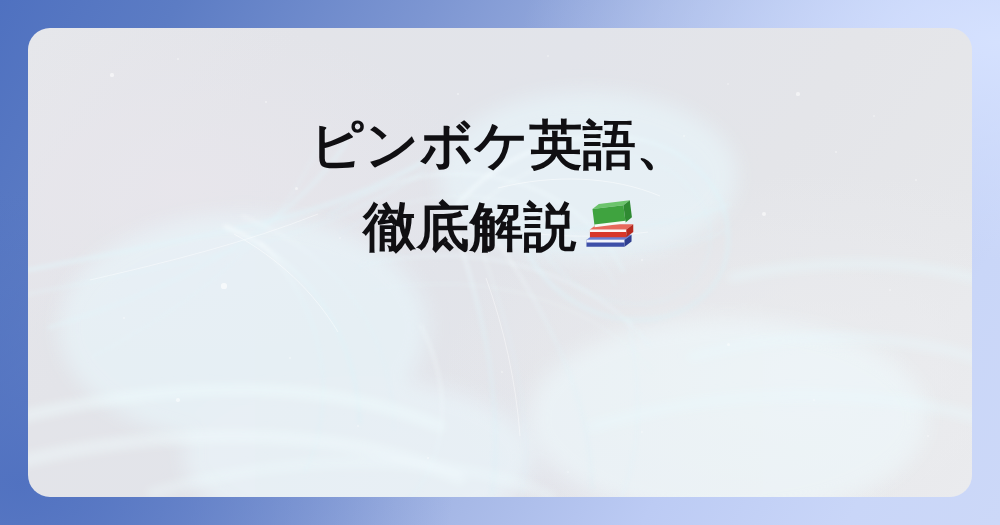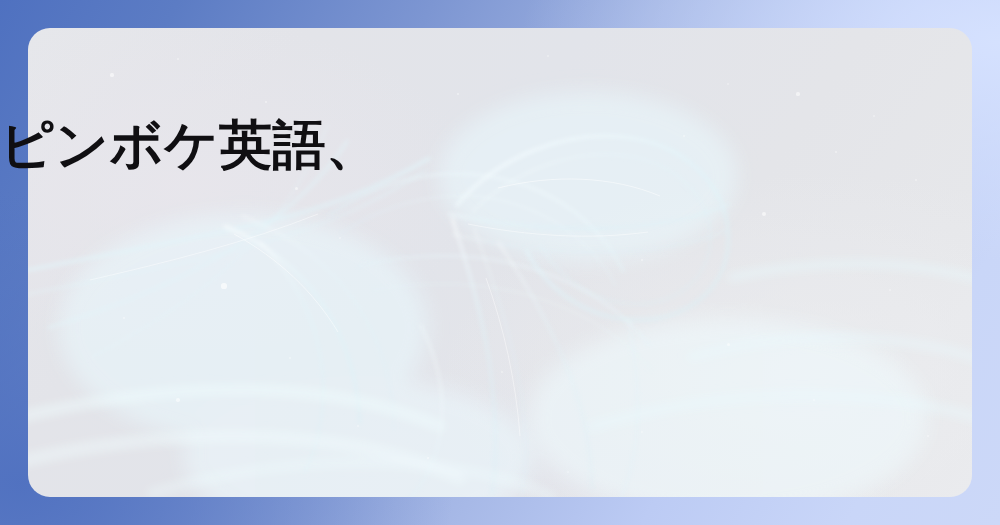--- a/index.html
+++ b/index.html
@@ -90,20 +90,21 @@
     background: #ffffff;
     filter: blur(0.4px);
   }
 
   
   .headline {
     position: absolute;
     left: 0;
     right: 0;
     top: 104px;
+    text-align: center;
     z-index: 5;
   }
   .hl-line {
     display: block;
     font-family: "DejaVu Sans", "Liberation Sans", sans-serif;
     font-weight: 700;
     font-size: 53px;
     line-height: 82px;
     letter-spacing: 0.5px;
     color: #100f12;
@@ -240,15 +241,38 @@
         <div class="sp" style="left: 898.7px; top: 406.7px; width: 2.6px; height: 2.6px; opacity: 0.42;"></div>
         <div class="sp" style="left: 472.9px; top: 342.9px; width: 2.2px; height: 2.2px; opacity: 0.36;"></div>
         <div class="sp" style="left: 398.6px; top: 428.6px; width: 2.8px; height: 2.8px; opacity: 0.44;"></div>
         <div class="sp" style="left: 539px; top: 443px; width: 2px; height: 2px; opacity: 0.32;"></div>
       </div>
 
   </div>
 
   <div class="headline">
     <span class="hl-line">ピンボケ英語、</span>
+    <span class="hl-line"><span>徹底解説</span><span class="emoji-books"><svg viewBox="0 0 64 60" xmlns="http://www.w3.org/2000/svg">
+
+        <g>
+          <path d="M6,46 L14,40 L58,40 L50,46 Z" fill="#6b7fd4"></path>
+          <path d="M6,46 L50,46 L50,54 L6,54 Z" fill="#3d4fa8"></path>
+          <path d="M6,46 L50,46 L50,49 L6,49 Z" fill="#f2f4fb"></path>
+          <path d="M50,46 L58,40 L58,48 L50,54 Z" fill="#2f3f90"></path>
+        </g>
+
+        <g>
+          <path d="M10,34 L18,28 L60,28 L52,34 Z" fill="#e8695c"></path>
+          <path d="M10,34 L52,34 L52,43 L10,43 Z" fill="#d8372a"></path>
+          <path d="M10,34 L52,34 L52,37 L10,37 Z" fill="#fdf6f4"></path>
+          <path d="M52,34 L60,28 L60,37 L52,43 Z" fill="#b82a1f"></path>
+        </g>
+
+        <g transform="rotate(-7 34 18)">
+          <path d="M14,8 L22,3 L58,3 L50,8 Z" fill="#6cc46c"></path>
+          <path d="M14,8 L50,8 L50,28 L14,28 Z" fill="#3fa33f"></path>
+          <path d="M50,8 L58,3 L58,23 L50,28 Z" fill="#2f8a32"></path>
+          <path d="M14,26 L50,26 L50,29 L14,29 Z" fill="#f4fbf4"></path>
+        </g>
+      </svg></span></span>
   </div>
 
 </div>
 
 </body></html>

